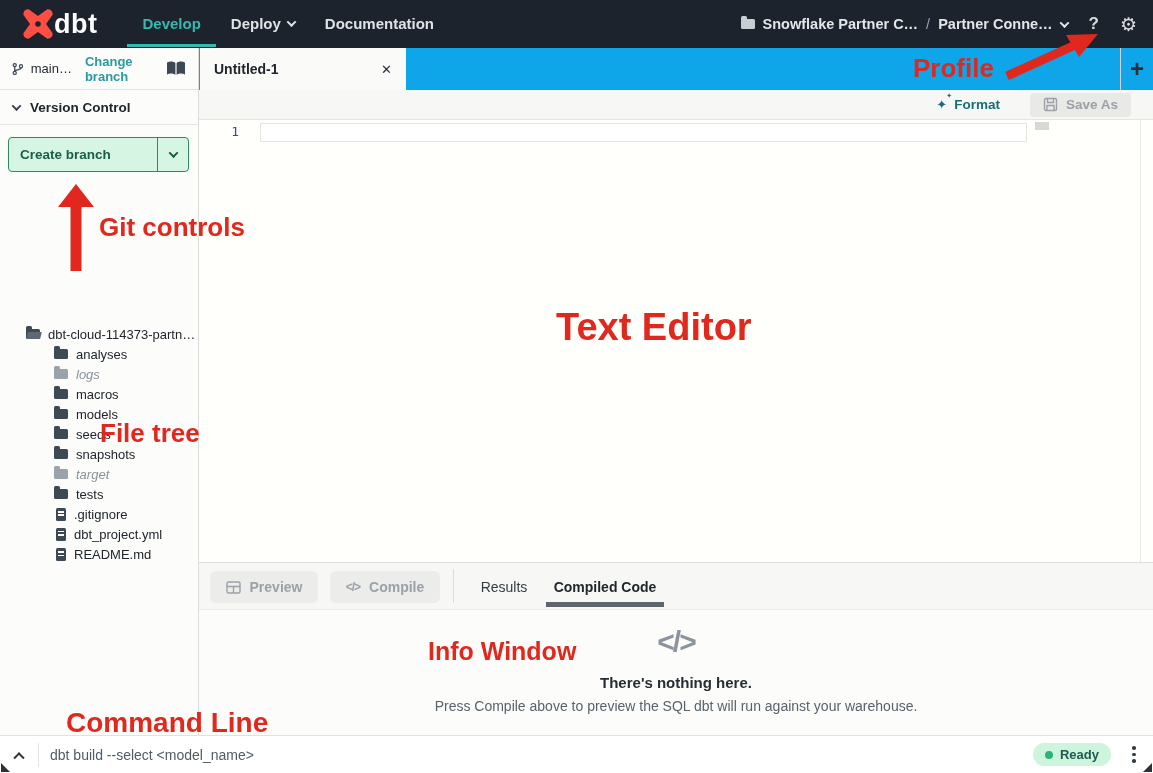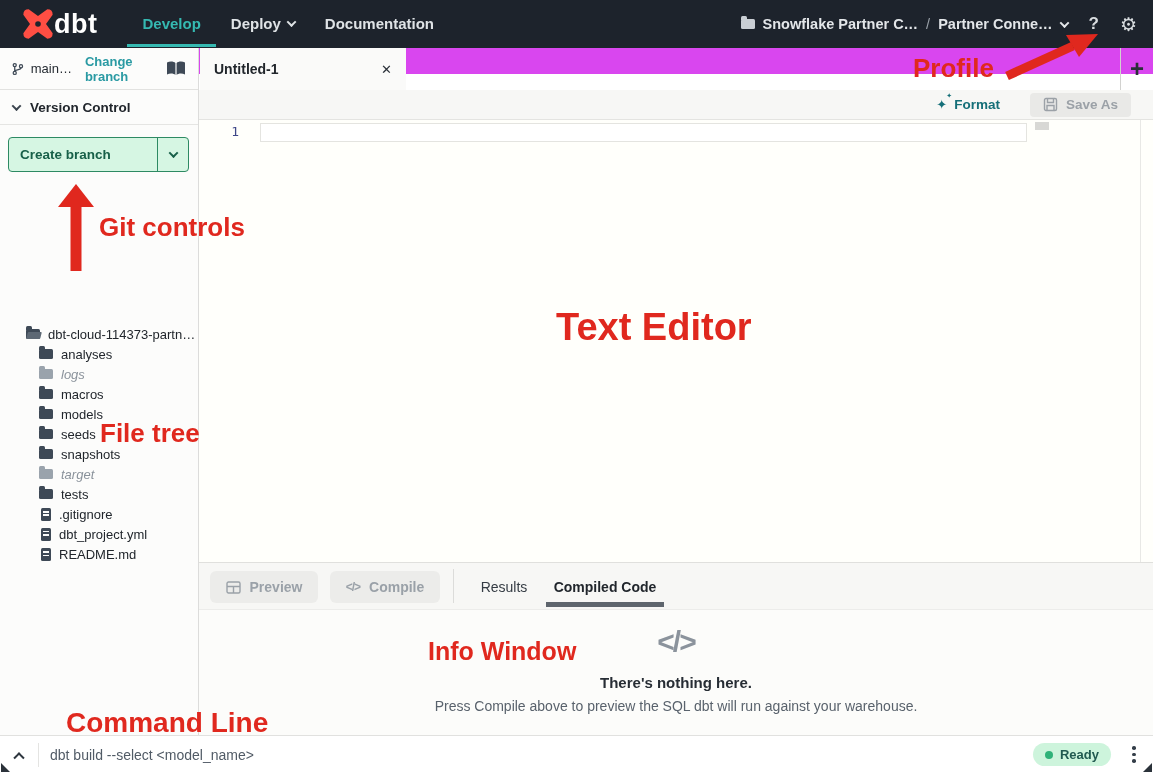--- a/index.html
+++ b/index.html
@@ -53,26 +53,26 @@
   #vc-head { top:42px; height:35px; border-bottom:1px solid #e5e5e3; }
   #fe-head { top:233px; height:34px; border-top:1px solid #e5e5e3; border-bottom:1px solid #e5e5e3; }
   .create-branch { position:absolute; left:8px; top:89px; width:181px; height:35px;
     display:flex; background:#d6f6e3; border:1px solid #2d8a63; border-radius:4px; cursor:pointer; }
   .cb-main { flex:1; display:flex; align-items:center; padding-left:11px;
     font-size:13.5px; font-weight:600; color:#186049; }
   .cb-arrow { width:31px; border-left:1px solid #2d8a63; display:flex; align-items:center;
     justify-content:center; color:#186049; }
   .search-btn { margin-left:auto; cursor:pointer; display:flex; }
   #tree { position:absolute; left:0; top:276px; width:100%; }
-  .tree-row { height:20px; display:flex; align-items:center; gap:8px; padding-left:39px;
+  .tree-row { height:20px; display:flex; align-items:center; gap:8px; padding-left:54px;
     font-size:13px; color:#21262c; cursor:pointer; }
   .tree-row.root { padding-left:26px; }
   .tree-row.muted { color:#8a929b; font-style:italic; }
   
-  #tabbar { position:absolute; left:199px; top:48px; width:954px; height:26px; background:#d946ef; }
+  #tabbar { position:absolute; left:199px; top:48px; width:954px; height:42px; background:#0ea5e9; }
   .tab { position:absolute; left:1px; top:0; width:206px; height:42px; background:#fafaf9;
     display:flex; align-items:center; padding:0 14px; cursor:pointer; }
   .tab-title { font-size:14px; font-weight:700; color:#21262c; }
   .tab-close { margin-left:auto; font-family:"DejaVu Sans", sans-serif; font-size:13px;
     font-weight:700; color:#2a3038; cursor:pointer; }
   .new-tab { position:absolute; right:0; top:0; width:33px; height:42px; border-left:1px solid #d2d2d0;
     display:flex; align-items:center; justify-content:center; font-size:24px; font-weight:600;
     color:#2a3038; cursor:pointer; }
   
   #toolbar { position:absolute; left:199px; top:90px; width:954px; height:30px; background:#f7f7f5;

